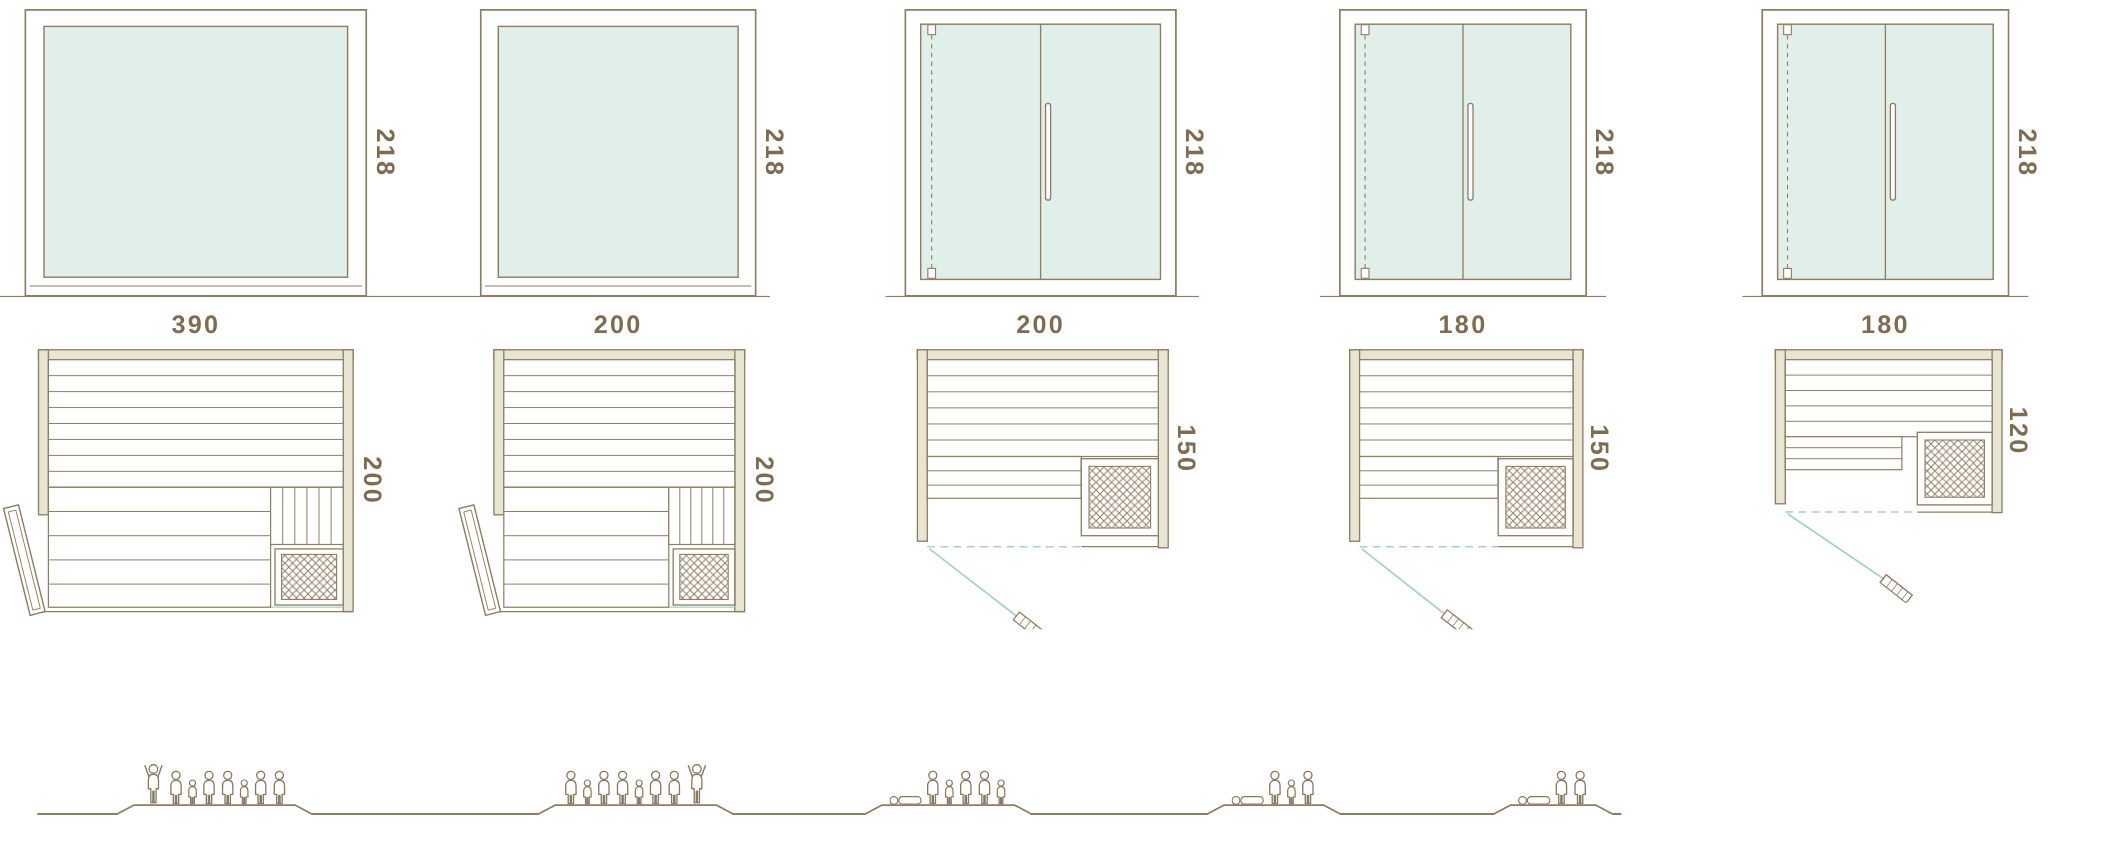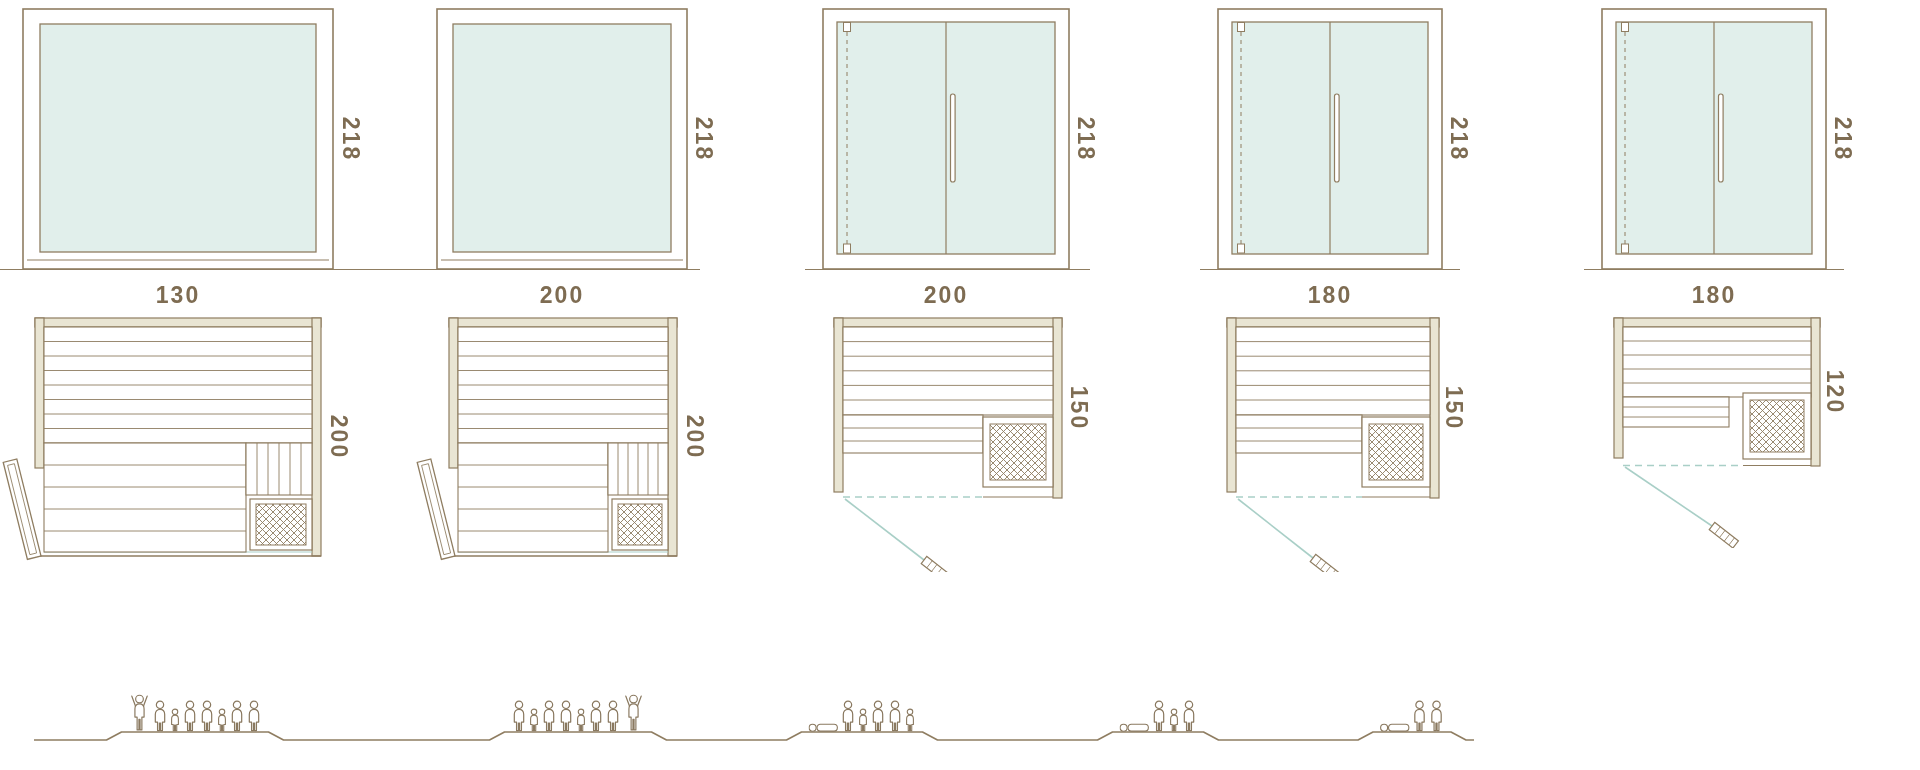--- a/index.html
+++ b/index.html
@@ -42,21 +42,21 @@
       </symbol>
     </defs>
   </svg>
 
   <svg class="abs" style="left:22px;top:8px" width="312" height="264" viewBox="0 0 312 264">
     <rect x="1" y="1" width="310" height="260" fill="#fff" stroke="#8f7d61" stroke-width="1.6"></rect>
     <rect x="18" y="16" width="276" height="228" fill="#e1efeb" stroke="#8f7d61" stroke-width="1.3"></rect>
     <line x1="5" y1="252" x2="307" y2="252" stroke="#8f7d61" stroke-width="1"></line>
   </svg>
   <div class="dim dim-v" style="left:309px;top:126px">218</div>
-  <div class="dim dim-h" style="left:118px;top:282px">130</div>
+  <div class="dim dim-h" style="left:118px;top:282px">390</div>
 
   <svg class="abs" style="left:0px;top:316px" width="324" height="252" viewBox="0 0 324 252">
     <rect x="35" y="2" width="286" height="9" fill="#e9e5d3" stroke="#8f7d61" stroke-width="1.2"></rect>
     <rect x="35" y="2" width="9" height="150" fill="#e9e5d3" stroke="#8f7d61" stroke-width="1.2"></rect>
     <rect x="312" y="2" width="9" height="238" fill="#e9e5d3" stroke="#8f7d61" stroke-width="1.2"></rect>
     <line x1="35" y1="240" x2="321" y2="240" stroke="#8f7d61" stroke-width="1.3"></line>
     <line x1="44" y1="236" x2="312" y2="236" stroke="#a9cfc7" stroke-width="1.2"></line>
     <g>
       <rect x="44" y="11" width="268" height="116" fill="#fff" stroke="#8f7d61" stroke-width="1.1"></rect>
       <path d="M44 25.5 H312 M44 40 H312 M44 54.5 H312 M44 69 H312 M44 83.5 H312 M44 98 H312 M44 112.5 H312" stroke="#8f7d61" stroke-width="0.9" fill="none"></path>

